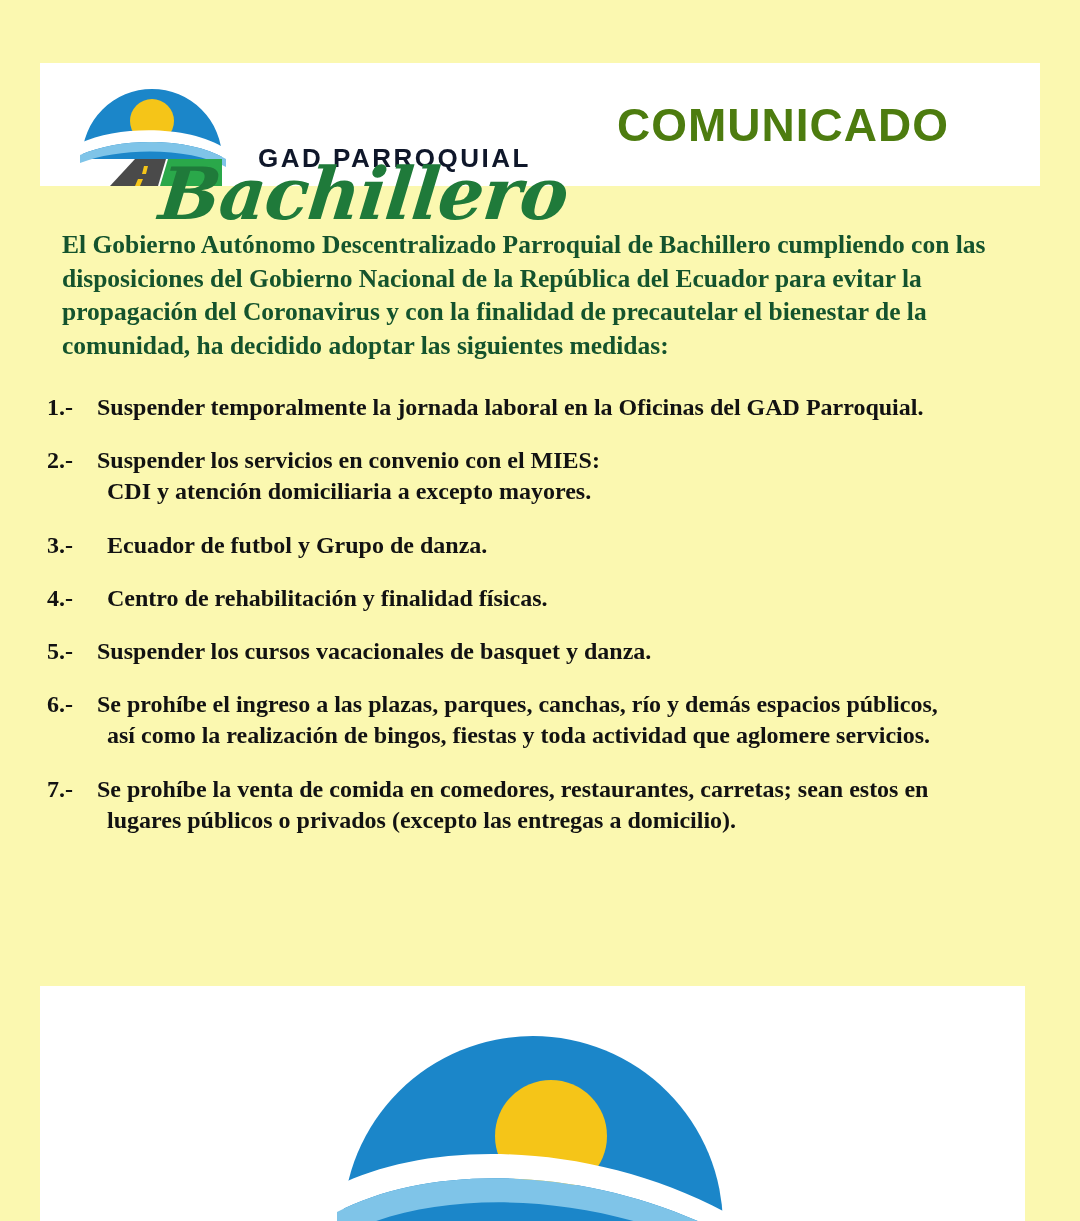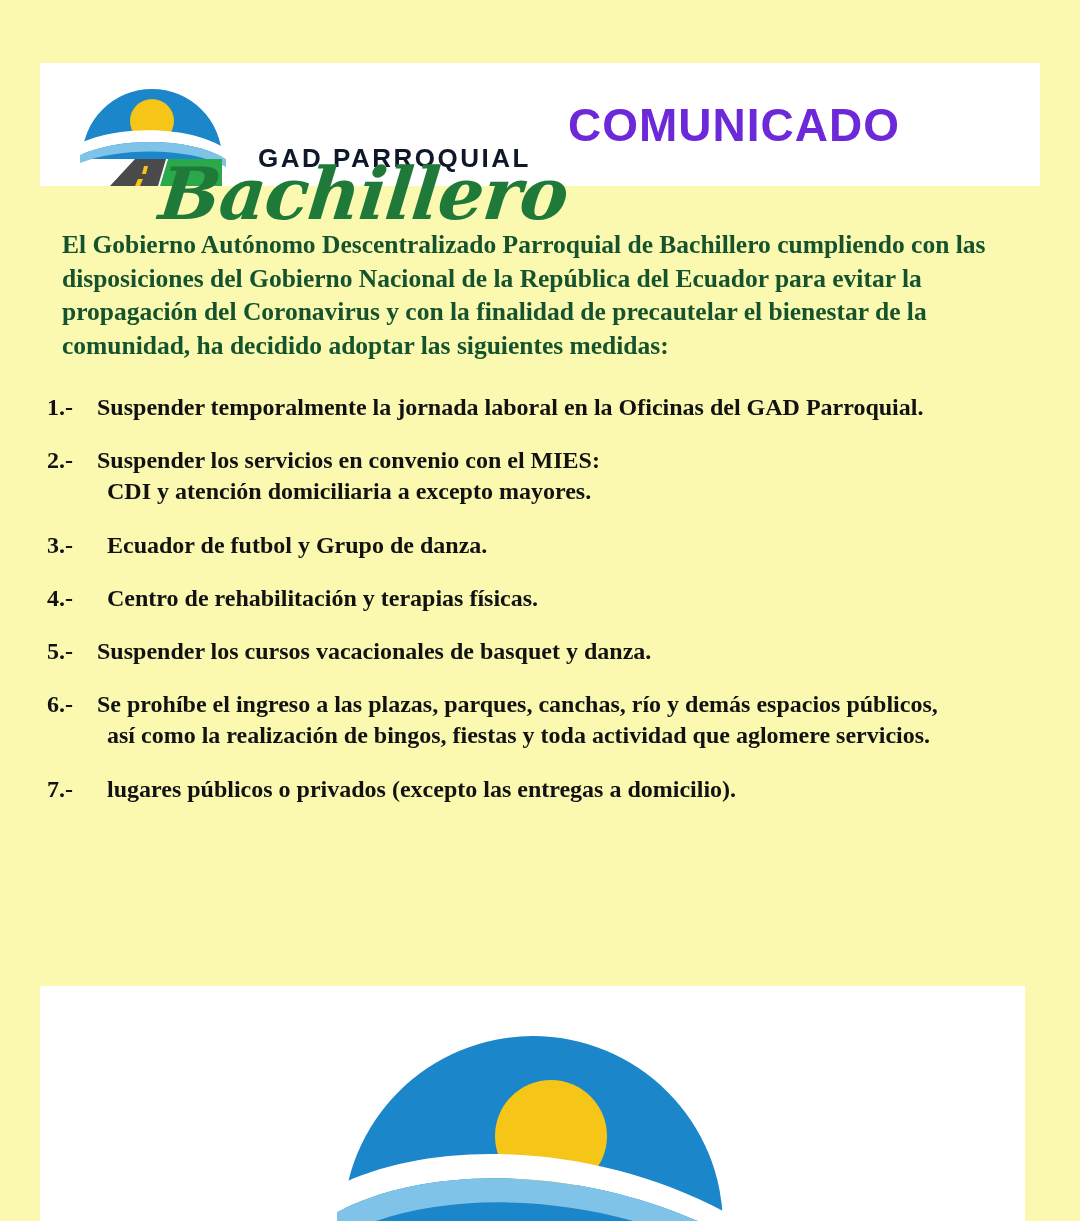--- a/index.html
+++ b/index.html
@@ -63,22 +63,22 @@
     font-size: 72px;
     color: #1f7a3a;
     letter-spacing: -1px;
     transform: skewX(-6deg);
   }
   .comunicado {
     font-family: "Liberation Sans", sans-serif;
     font-weight: bold;
     font-size: 46px;
     letter-spacing: 1px;
-    color: #6d28d9;
-    margin-left: 28px;
+    color: #4d7c0f;
+    margin-left: 77px;
   }
 
   
   .intro {
     position: absolute;
     left: 62px;
     top: 228px;
     width: 940px;
     font-size: 25.5px;
     font-weight: bold;
@@ -188,21 +188,21 @@
     <div class="measure">
       <span class="num">3.-</span>
       <span class="txt">
         <span class="l2">Ecuador de futbol y Grupo de danza.</span>
       </span>
     </div>
 
     <div class="measure">
       <span class="num">4.-</span>
       <span class="txt">
-        <span class="l2">Centro de rehabilitación y terapias físicas.</span>
+        <span class="l2">Centro de rehabilitación y finalidad físicas.</span>
       </span>
     </div>
 
     <div class="measure">
       <span class="num">5.-</span>
       <span class="txt">
         <span>Suspender los cursos vacacionales de basquet y danza.</span>
       </span>
     </div>
 
@@ -210,20 +210,21 @@
       <span class="num">6.-</span>
       <span class="txt">
         <span>Se prohíbe el ingreso a las plazas, parques, canchas, río y demás espacios públicos,</span>
         <span class="l2">así como la realización de bingos, fiestas y toda actividad que aglomere servicios.</span>
       </span>
     </div>
 
     <div class="measure">
       <span class="num">7.-</span>
       <span class="txt">
+        <span>Se prohíbe la venta de comida en comedores, restaurantes, carretas; sean estos en</span>
         <span class="l2">lugares  públicos o privados (excepto las entregas a domicilio).</span>
       </span>
     </div>
 
   </div>
 
   <div class="bottom-band">
     <svg class="bottom-logo" width="420" height="240" viewBox="0 0 420 240">
 
       <path d="M20 200 A190 190 0 0 1 400 200 Z" fill="#1b86c9"></path>

